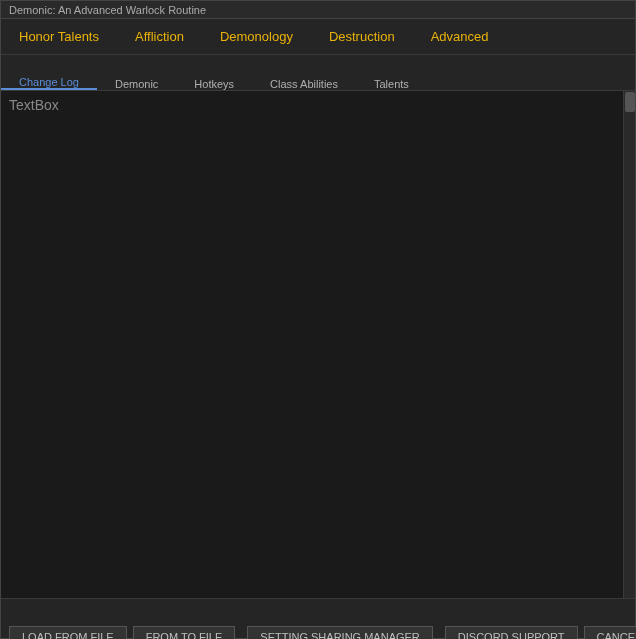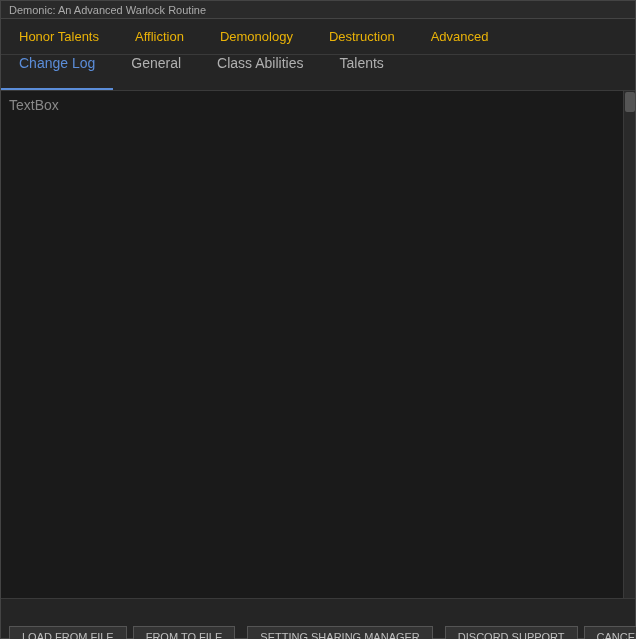--- a/index.html
+++ b/index.html
@@ -61,24 +61,24 @@
       background-color: #252525;
       border-bottom: 1px solid #3a3a3a;
       height: 36px;
       align-items: center;
     }
 
     #nav-bottom .nav-item {
       padding: 0 18px;
       height: 100%;
       display: flex;
-      align-items: flex-start;
+      align-items: flex-end;
       color: #b0b0b0;
       cursor: pointer;
-      font-size: 14px;
+      font-size: 11px;
       white-space: nowrap;
     }
 
     #nav-bottom .nav-item.active {
       color: #5b8dd9;
       border-bottom: 2px solid #5b8dd9;
     }
 
     #content-area {
       flex: 1;
@@ -167,21 +167,24 @@
     <div class="nav-item">
       <span>Advanced</span>
     </div>
   </div>
 
   <div id="nav-bottom">
     <div class="nav-item active">
       <span>Change Log</span>
     </div>
     <div class="nav-item">
-      <span>General</span>
+      <span>Demonic</span>
+    </div>
+    <div class="nav-item">
+      <span>Hotkeys</span>
     </div>
     <div class="nav-item">
       <span>Class Abilities</span>
     </div>
     <div class="nav-item">
       <span>Talents</span>
     </div>
   </div>
 
   <div id="content-area">

